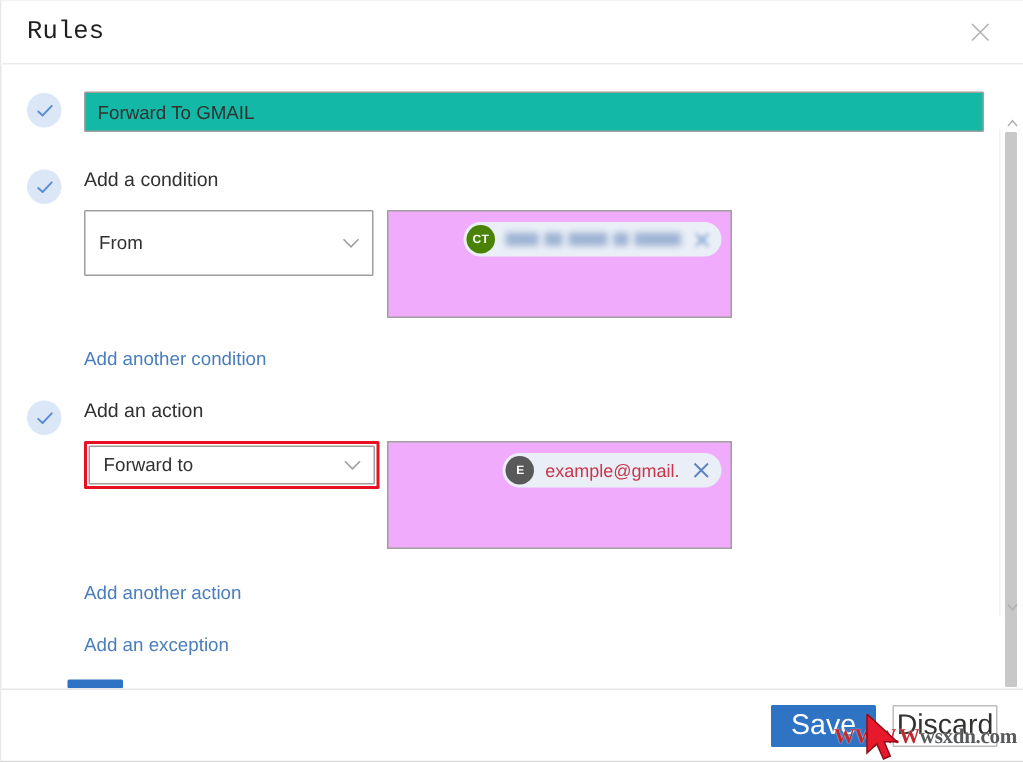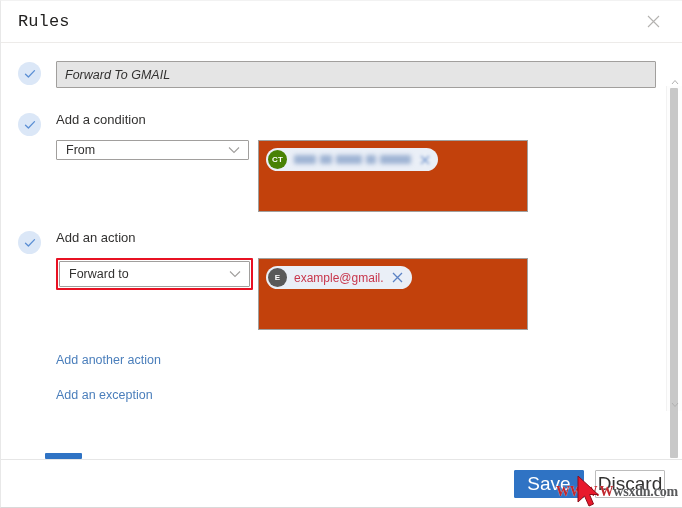--- a/index.html
+++ b/index.html
@@ -94,45 +94,44 @@
     margin-left: 15px;
     flex: 1 1 auto;
   }
 
   .name-input {
     width: 600px;
     height: 27px;
     box-sizing: border-box;
     border: 1px solid #a19f9d;
     border-radius: 1px;
-    background: #e5e5e5;
+    background: #14b8a6;
     font-family: "Liberation Sans", sans-serif;
     font-size: 12.5px;
     color: #323130;
     padding: 0 8px;
     outline: none;
-    font-style: italic;
   }
 
   .section-label {
     font-size: 13px;
     color: #323130;
     margin-bottom: 12px;
     line-height: 16px;
   }
 
   .section-controls {
     display: flex;
     align-items: flex-start;
   }
 
   
   .dropdown {
     width: 193px;
-    height: 20px;
+    height: 44px;
     box-sizing: border-box;
     border: 1px solid #a19f9d;
     border-radius: 1px;
     background: #fff;
     display: flex;
     align-items: center;
     justify-content: space-between;
     padding: 0 8px 0 9px;
     cursor: pointer;
     flex: 0 0 auto;
@@ -147,28 +146,29 @@
   .dropdown-wrap.highlight {
     border: 2px solid #e81123;
     padding: 1px;
     border-radius: 1px;
     display: inline-block;
   }
   .dropdown-wrap.highlight .dropdown { width: 191px; height: 26px; }
 
   
   .recipient-box {
-    width: 270px;
+    width: 230px;
     height: 72px;
     box-sizing: border-box;
     border: 1px solid #a19f9d;
-    background: #c2410c;
+    background: #f0abfc;
     margin-left: 9px;
     padding: 7px 6px 0 7px;
     flex: 0 0 auto;
+    text-align: right;
   }
 
   .chip {
     display: inline-flex;
     align-items: center;
     height: 23px;
     border-radius: 12px;
     background: #eaeff7;
     padding: 0 2px 0 2px;
     max-width: 100%;
@@ -403,20 +403,23 @@
                 </span>
                 <span class="blur-x">
                   <svg width="10" height="10" viewBox="0 0 10 10" aria-hidden="true">
                     <path d="M1 1 L9 9 M9 1 L1 9" stroke="#6f93cc" stroke-width="1.2" fill="none"></path>
                   </svg>
                 </span>
               </div>
             </div>
           </div>
 
+          <div style="margin-top:18px;">
+            <span class="link">Add another condition</span>
+          </div>
         </div>
       </div>
 
       <div class="row">
         <div class="check-circle">
           <svg width="12" height="12" viewBox="0 0 12 12" aria-hidden="true">
             <path d="M1.5 6.3 L4.4 9 L10.5 2.6" stroke="#5b8fd4" stroke-width="1.3" fill="none" stroke-linecap="round" stroke-linejoin="round"></path>
           </svg>
         </div>
         <div class="row-content">

